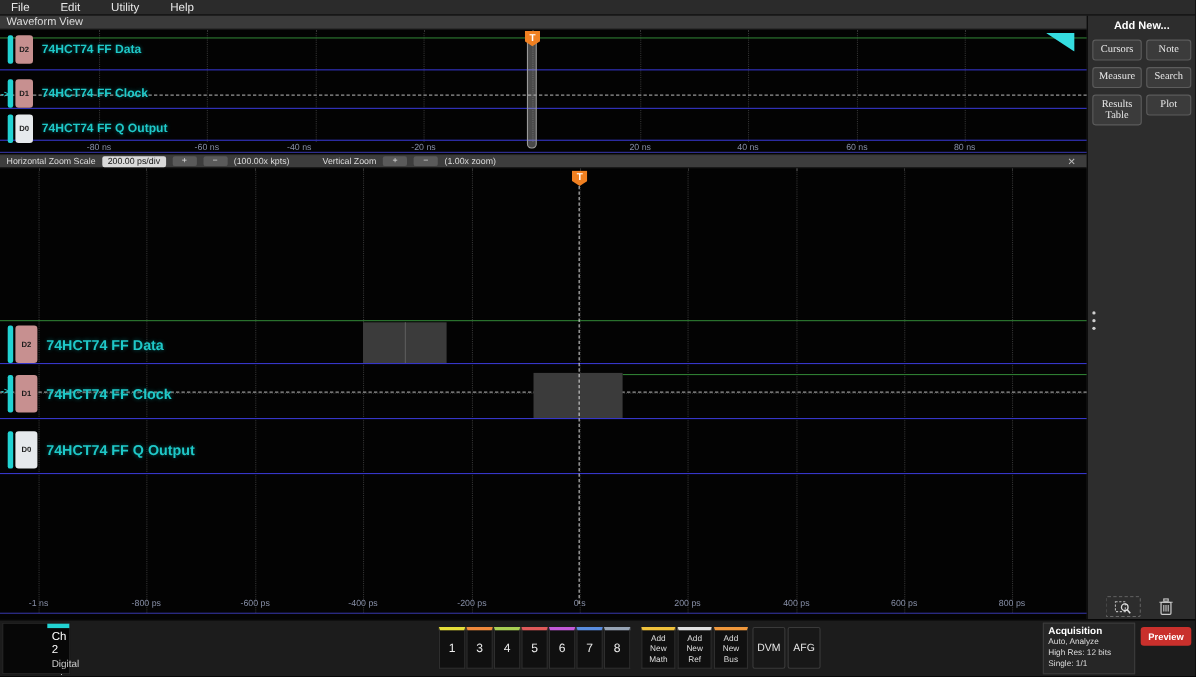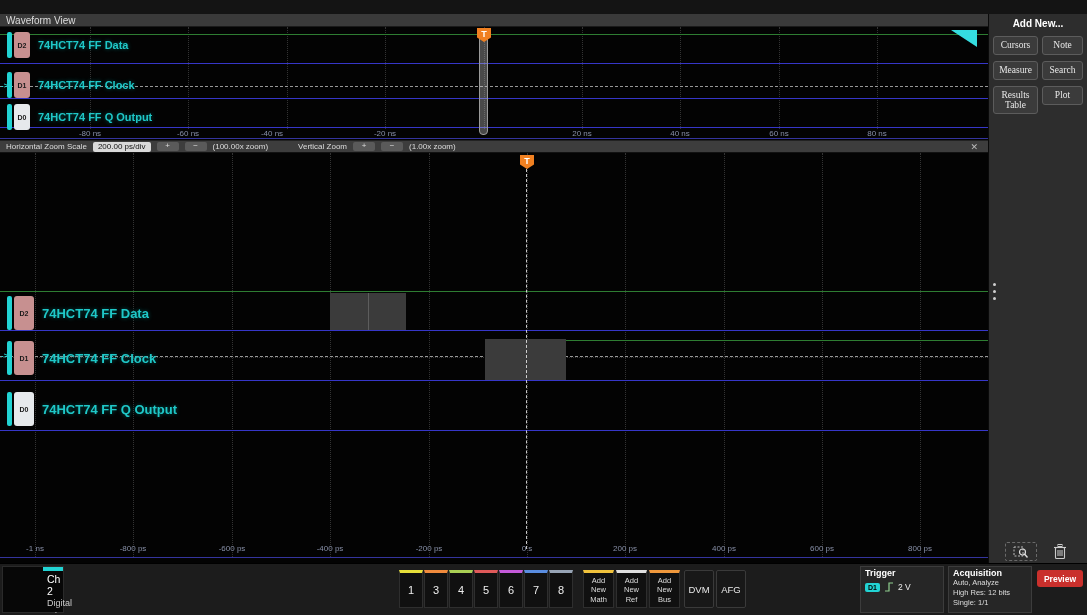--- a/index.html
+++ b/index.html
@@ -97,20 +97,26 @@
   .trgrow { display:flex; align-items:center; gap:4px; font-size:8.5px; margin-top:4px; color:#eee; }
   .d1badge { background:#22d3d3; color:#000; font-size:7px; font-weight:bold; border-radius:2px; padding:1px 3px; }
   .previewbtn { position:absolute; left:1037px; top:6px; width:46px; height:17px; background:#c9302c; border-radius:3px;
                 color:#fff; font-weight:bold; font-size:8.5px; display:flex; align-items:center; justify-content:center; cursor:pointer; }
 </style>
 </head>
 <body>
 
 <div class="app">
 
+  <div class="menubar">
+    <span>File</span>
+    <span>Edit</span>
+    <span>Utility</span>
+    <span>Help</span>
+  </div>
 
   <div class="tabbar">
     <span>Waveform View</span>
   </div>
 
   <div class="overview">
     <div class="gridv" style="left:90px;height:102px"></div>
     <div class="gridv" style="left:188px;height:102px"></div>
     <div class="gridv" style="left:287px;height:102px"></div>
     <div class="gridv" style="left:385px;height:102px"></div>
@@ -157,21 +163,21 @@
     <span class="axislabel" style="left:680px;top:102px">40 ns</span>
     <span class="axislabel" style="left:779px;top:102px">60 ns</span>
     <span class="axislabel" style="left:877px;top:102px">80 ns</span>
   </div>
 
   <div class="zoomtb">
     <span>Horizontal Zoom Scale</span>
     <span class="scalebox">200.00 ps/div</span>
     <span class="zbtn">+</span>
     <span class="zbtn">−</span>
-    <span>(100.00x zoom)</span>
+    <span>(100.00x kpts)</span>
     <span class="vzl">Vertical Zoom</span>
     <span class="zbtn">+</span>
     <span class="zbtn">−</span>
     <span>(1.00x zoom)</span>
     <span class="closex">✕</span>
   </div>
 
   <div class="mainview">
     <div class="gridv" style="left:35px;height:404px"></div>
     <div class="gridv" style="left:133px;height:404px"></div>
@@ -288,30 +294,20 @@
     <div class="numbtn" style="left: 549px; border-top-color: rgb(151, 164, 181);">8</div>
 
     <div class="addbtn" style="left: 583px; border-top-color: rgb(240, 194, 60);">Add New Math</div>
     <div class="addbtn" style="left: 616px; border-top-color: rgb(224, 224, 224);">Add New Ref</div>
     <div class="addbtn" style="left: 649px; border-top-color: rgb(240, 152, 60);">Add New Bus</div>
 
     <div class="sqbtn" style="left:684px">DVM</div>
     <div class="sqbtn" style="left:716px">AFG</div>
 
 
-    <div class="infopanel" style="left:860px;width:84px">
-      <div class="t">Trigger</div>
-      <div class="trgrow">
-        <span class="d1badge">D1</span>
-        <svg width="10" height="10" viewBox="0 0 10 10">
-          <polyline points="1,9 5,9 5,1 9,1" fill="none" stroke="#8fd08f" stroke-width="1.2"></polyline>
-        </svg>
-        <span>2 V</span>
-      </div>
-    </div>
 
     <div class="infopanel" style="left:948px;width:84px">
       <div class="t">Acquisition</div>
       <div class="r">
           <span>Auto,  Analyze</span>
         </div>
       <div class="r">
           <span>High Res: 12 bits</span>
         </div>
       <div class="r">

